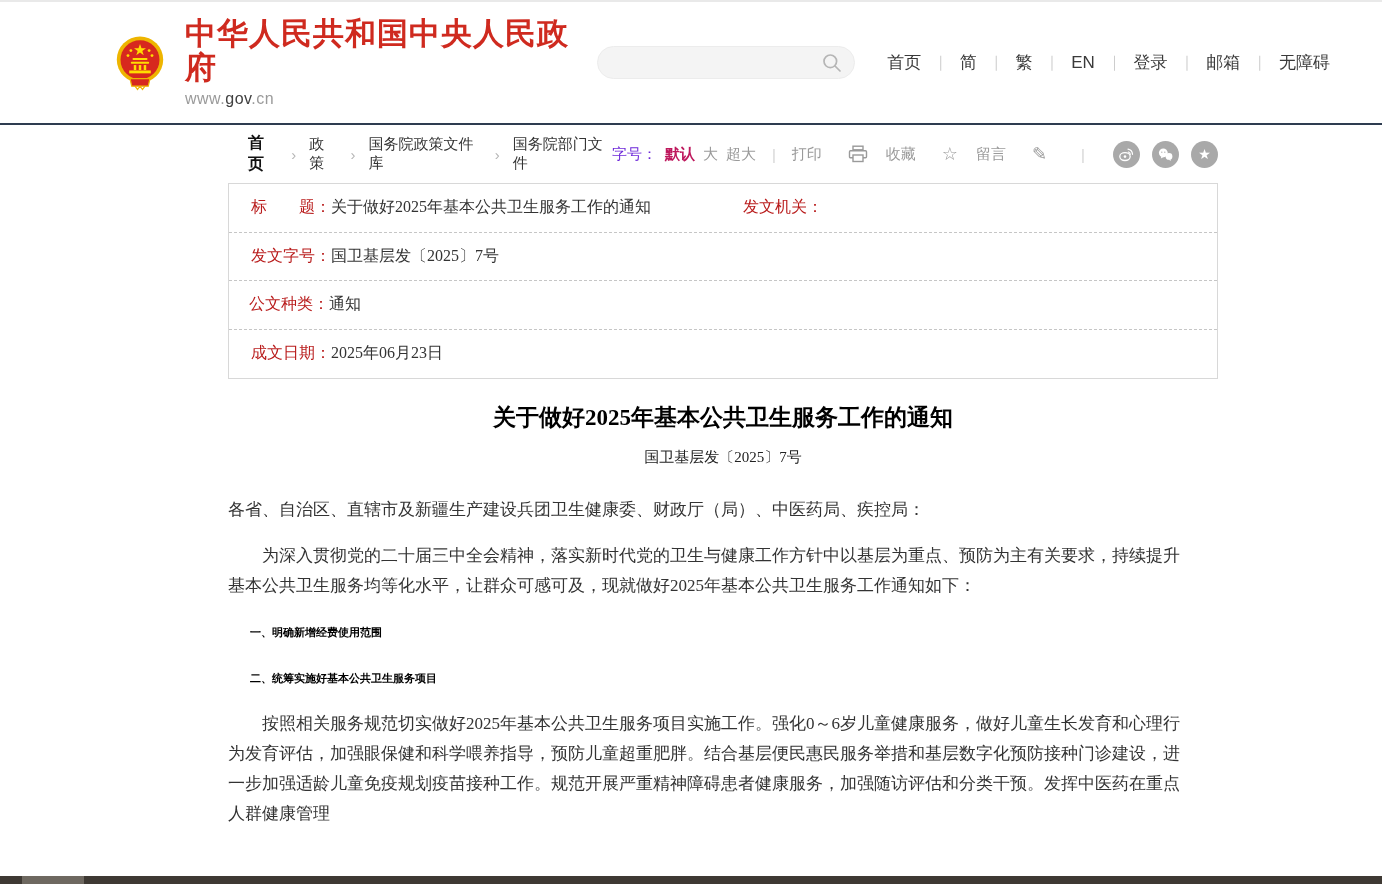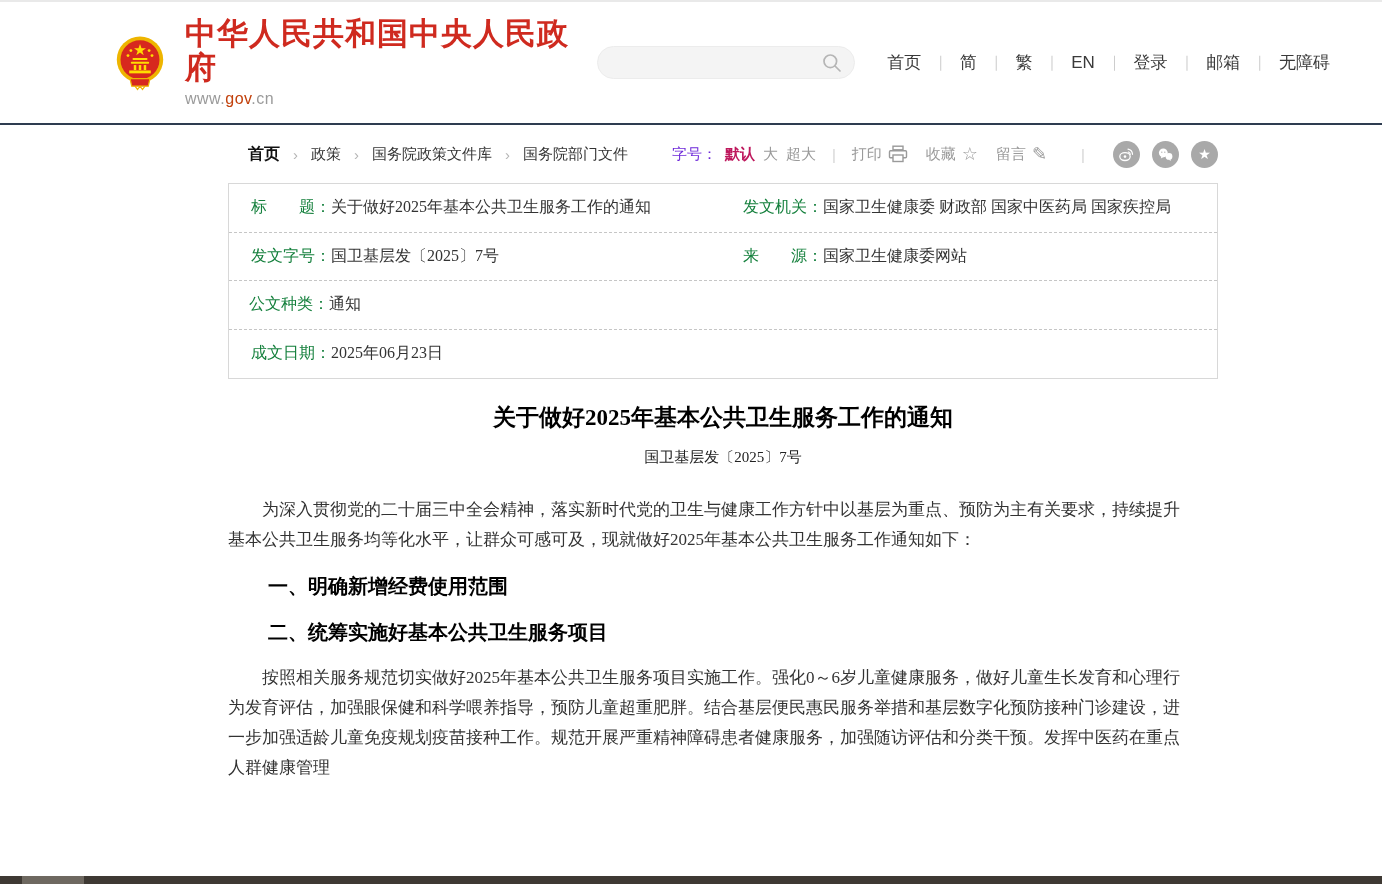--- a/index.html
+++ b/index.html
@@ -9,21 +9,21 @@
     font-family:"Liberation Sans", sans-serif; color:#333;
   }
   .top-hairline { height:2px; background:#e9e9e9; }
 
   
   .site-header { height:121px; display:flex; align-items:center; padding:0 50px 0 113px; background:#fff; }
   .logo-block { display:flex; align-items:center; }
   .emblem { width:54px; height:58px; margin-right:18px; flex:none; }
   .site-title { color:#cf2a1f; font-size:31px; font-weight:bold; letter-spacing:1px; line-height:1.1; }
   .site-url { font-size:16px; color:#9a9a9a; margin-top:5px; letter-spacing:.5px; }
-  .site-url .red { color:#c2410c; }
+  .site-url .red { color:#404040; }
   .header-right { margin-left:auto; display:flex; align-items:center; }
   .search-pill { width:258px; height:33px; background:#f4f4f4; border:1px solid #ececec; border-radius:17px;
     display:flex; align-items:center; padding:0 12px 0 16px; }
   .search-input { flex:1; border:none; outline:none; background:transparent; font-size:15px; color:#333; min-width:0; }
   .search-icon { width:20px; height:20px; flex:none; }
   .top-nav { display:flex; align-items:center; margin-left:30px; font-size:17px; color:#3a3a3a; white-space:nowrap; }
   .top-nav .nav-item { cursor:pointer; padding:0 2px; }
   .top-nav .nav-sep { color:#c9c9c9; margin:0 10px; font-size:15px; }
 
   .navy-divider { height:2px; background:#2e3c50; }
@@ -34,46 +34,46 @@
   
   .crumb-row { height:58px; display:flex; align-items:center; padding-left:20px; font-size:15px; }
   .crumb-item { color:#333; cursor:pointer; }
   .crumb-item.first { font-weight:bold; color:#111; font-size:16px; }
   .crumb-sep { color:#b5b5b5; margin:0 13px; font-size:15px; }
   .toolbar { margin-left:auto; display:flex; align-items:center; color:#9a9a9a; font-size:15px; white-space:nowrap; }
   .fs-label { color:#6d28d9; }
   .fs-opt { margin-left:8px; cursor:pointer; color:#9a9a9a; }
   .fs-opt.active { color:#be185d; font-weight:bold; }
   .tb-sep { color:#d4d4d4; margin:0 16px; }
-  .tool { display:flex; align-items:center; margin-right:18px; cursor:pointer; color:#9a9a9a; }
+  .tool { display:flex; align-items:center; margin-right:18px; cursor:pointer; color:#9a9a9a;gap:20px; }
   .tool:last-child { margin-right:0; }
   .tool .glyph { margin-left:6px; font-size:18px; line-height:1; color:#9a9a9a; }
   .tool svg { margin-left:6px; display:block; }
   .share-group { display:flex; align-items:center; }
   .share-circle { width:27px; height:27px; border-radius:50%; background:#a9a9a9; display:flex; align-items:center;
     justify-content:center; margin-left:12px; cursor:pointer; color:#fff; font-size:14px; line-height:1; }
 
   
   .meta-table { border:1px solid #d8d8d8; font-family:"Liberation Serif","DejaVu Serif",serif; font-size:16px; color:#333; background:#fff; }
   .meta-row { display:flex; min-height:48.5px; align-items:center; border-bottom:1px dashed #c6c6c6; }
   .meta-row:last-child { border-bottom:none; }
   .meta-cell { display:flex; align-items:center; }
   .meta-cell.left { width:494px; padding-left:22px; flex:none; }
   .meta-cell.right { flex:1; padding-right:16px;margin-left:20px; }
-  .meta-label { color:#15803d; white-space:pre; flex:none; }
+  .meta-label { color:#b91c1c; white-space:pre; flex:none; }
   .meta-value { color:#333; }
 
   
   .article { font-family:"Liberation Serif","DejaVu Serif",serif; color:#333; }
   .article-title { text-align:center; font-size:23px; font-weight:bold; color:#000; margin-top:24px; line-height:1.3; }
   .article-docnum { text-align:center; font-size:15px; color:#222; margin-top:12px; }
   .article-body { margin-top:28px; padding-right:28px; font-size:17px; line-height:30px; }
   .article-body p { margin:0 0 16px 0; }
   .article-body p.indent { text-indent:2em; }
-  .article-body h3 { font-size:20px; color:#000; font-weight:bold; margin:0 0 16px 0; text-indent:2em; line-height:30px; }
+  .article-body h3 { font-size:11px; color:#000; font-weight:bold; margin:0 0 16px 0; text-indent:2em; line-height:30px; }
 
   
   .bottom-bar { position:absolute; left:0; bottom:0; width:1382px; height:8px; background:#3e3933; }
   .bottom-bar-light { position:absolute; left:22px; bottom:0; width:62px; height:8px; background:#6e6860; }
 </style>
 </head>
 <body>
 
 <div class="top-hairline"></div>
 
@@ -194,31 +194,26 @@
   </div>
 
   <div class="meta-table">
     <div class="meta-row">
       <div class="meta-cell left">
         <span class="meta-label">标　　题：</span>
         <span class="meta-value">关于做好2025年基本公共卫生服务工作的通知</span>
       </div>
       <div class="meta-cell right">
         <span class="meta-label">发文机关：</span>
-        <span class="meta-value">国家卫生健康委 财政部 国家中医药局 国家疾控局</span>
       </div>
     </div>
     <div class="meta-row">
       <div class="meta-cell left">
         <span class="meta-label">发文字号：</span>
         <span class="meta-value">国卫基层发〔2025〕7号</span>
-      </div>
-      <div class="meta-cell right">
-        <span class="meta-label">来　　源：</span>
-        <span class="meta-value">国家卫生健康委网站</span>
       </div>
     </div>
     <div class="meta-row">
       <div class="meta-cell right">
         <span class="meta-label">公文种类：</span>
         <span class="meta-value">通知</span>
       </div>
     </div>
     <div class="meta-row">
       <div class="meta-cell left">
@@ -226,20 +221,21 @@
         <span class="meta-value">2025年06月23日</span>
       </div>
       <div class="meta-cell right"></div>
     </div>
   </div>
 
   <article class="article">
     <h1 class="article-title">关于做好2025年基本公共卫生服务工作的通知</h1>
     <div class="article-docnum">国卫基层发〔2025〕7号</div>
     <div class="article-body">
+      <p>各省、自治区、直辖市及新疆生产建设兵团卫生健康委、财政厅（局）、中医药局、疾控局：</p>
       <p class="indent">为深入贯彻党的二十届三中全会精神，落实新时代党的卫生与健康工作方针中以基层为重点、预防为主有关要求，持续提升基本公共卫生服务均等化水平，让群众可感可及，现就做好2025年基本公共卫生服务工作通知如下：</p>
       <h3>一、明确新增经费使用范围</h3>
       <h3>二、统筹实施好基本公共卫生服务项目</h3>
       <p class="indent">按照相关服务规范切实做好2025年基本公共卫生服务项目实施工作。强化0～6岁儿童健康服务，做好儿童生长发育和心理行为发育评估，加强眼保健和科学喂养指导，预防儿童超重肥胖。结合基层便民惠民服务举措和基层数字化预防接种门诊建设，进一步加强适龄儿童免疫规划疫苗接种工作。规范开展严重精神障碍患者健康服务，加强随访评估和分类干预。发挥中医药在重点人群健康管理</p>
     </div>
   </article>
 </div>
 
 <div class="bottom-bar"></div>
 <div class="bottom-bar-light"></div>

